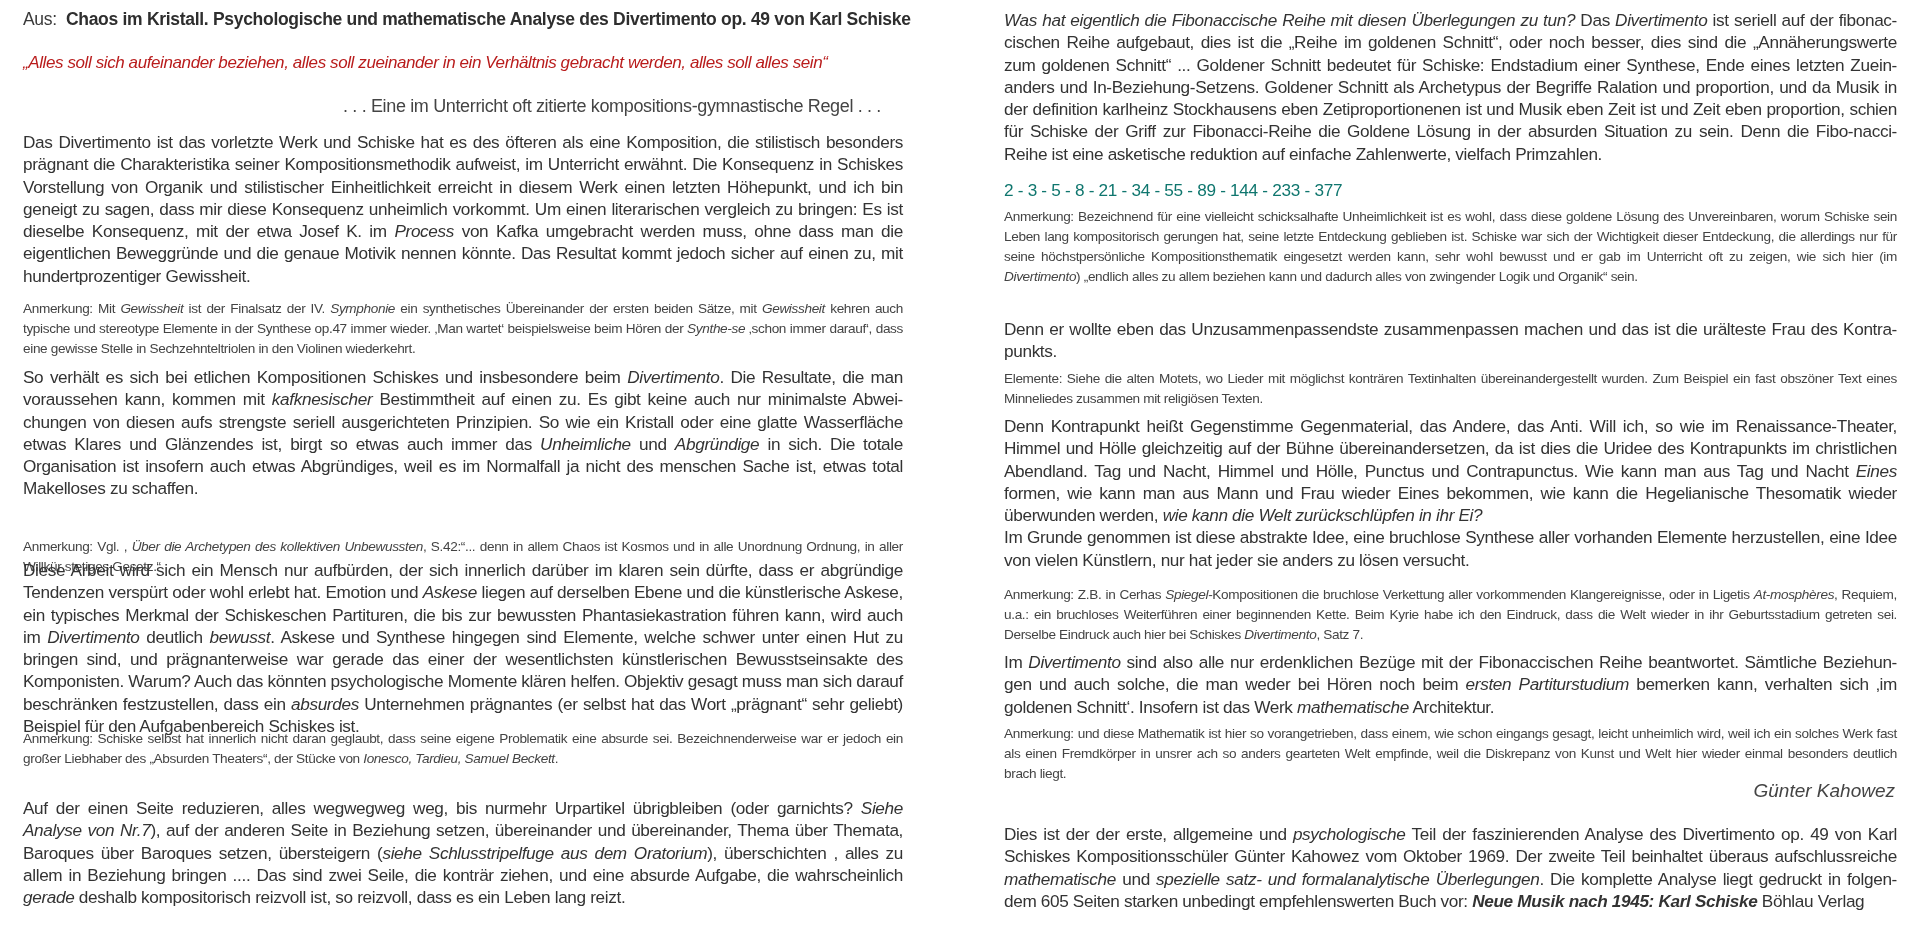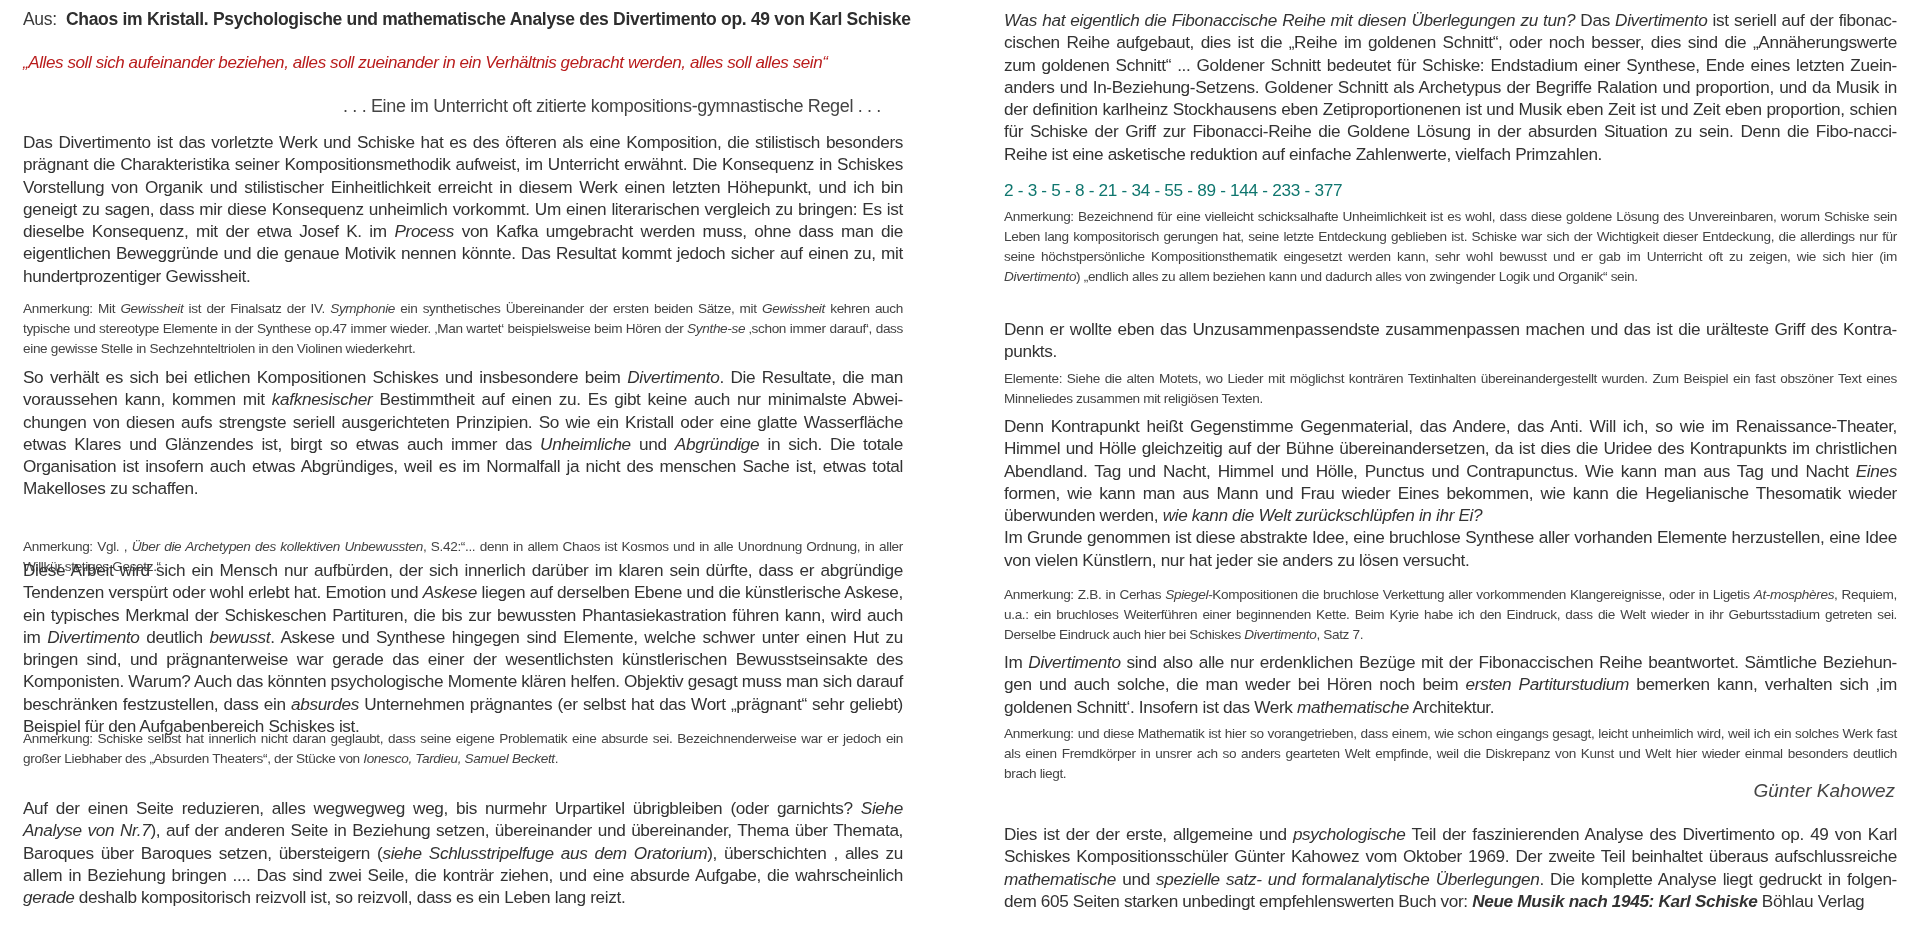--- a/index.html
+++ b/index.html
@@ -48,21 +48,21 @@
   <p class="txt abs" style="top:797px"><span>Auf der einen Seite reduzieren, alles wegwegweg weg, bis nurmehr Urpartikel übrigbleiben (oder garnichts? </span><i>Siehe Analyse von Nr.7</i><span>), auf der anderen Seite in Beziehung setzen, übereinander und übereinander, Thema über Themata, Baroques über Baroques setzen, übersteigern (</span><i>siehe Schlusstripelfuge aus dem Oratorium</i><span>), überschichten , alles zu allem in Beziehung bringen .... Das sind zwei Seile, die konträr ziehen, und eine absurde Aufgabe, die wahrscheinlich </span><i>gerade</i><span> deshalb kompositorisch reizvoll ist, so reizvoll, dass es ein Leben lang reizt.</span></p>
 </div>
 
 <div class="col col-right">
   <p class="txt abs" style="top:9px"><i>Was hat eigentlich die Fibonaccische Reihe mit diesen Überlegungen zu tun?</i><span> Das </span><i>Divertimento</i><span> ist seriell auf der fibonac-cischen Reihe aufgebaut, dies ist die „Reihe im goldenen Schnitt“, oder noch besser, dies sind die „Annäherungswerte zum goldenen Schnitt“ ... Goldener Schnitt bedeutet für Schiske:  Endstadium einer Synthese, Ende eines letzten Zuein-anders und In-Beziehung-Setzens. Goldener Schnitt als Archetypus der Begriffe Ralation und proportion, und da Musik in der definition karlheinz Stockhausens eben Zetiproportionenen ist und Musik eben Zeit ist und Zeit eben proportion, schien für Schiske der Griff zur Fibonacci-Reihe die Goldene Lösung in der absurden Situation zu sein. Denn die Fibo-nacci-Reihe ist eine asketische reduktion auf einfache Zahlenwerte, vielfach Primzahlen.</span></p>
 
   <p class="fib abs" style="top:180px">2 - 3 - 5 - 8 - 21 - 34 - 55 - 89 - 144 - 233 - 377</p>
 
   <p class="note abs" style="top:207px"><span>Anmerkung:  Bezeichnend für eine vielleicht schicksalhafte Unheimlichkeit ist es wohl, dass diese goldene Lösung des Unvereinbaren, worum Schiske sein Leben lang kompositorisch gerungen hat, seine letzte Entdeckung geblieben ist. Schiske war sich der Wichtigkeit dieser Entdeckung, die allerdings nur für seine höchstpersönliche Kompositionsthematik eingesetzt werden kann, sehr wohl bewusst und er gab im Unterricht oft zu zeigen, wie sich hier (im </span><i>Divertimento</i><span>) „endlich alles zu allem beziehen kann und dadurch alles von zwingender Logik und Organik“ sein.</span></p>
 
-  <p class="txt abs" style="top:318px">Denn er wollte eben das Unzusammenpassendste zusammenpassen machen und das ist die urälteste Griff des Kontra-punkts.</p>
+  <p class="txt abs" style="top:318px">Denn er wollte eben das Unzusammenpassendste zusammenpassen machen und das ist die urälteste Frau des Kontra-punkts.</p>
 
   <p class="note abs" style="top:369px">Elemente:  Siehe die alten Motets, wo Lieder mit möglichst konträren Textinhalten übereinandergestellt wurden. Zum Beispiel ein fast obszöner Text eines Minneliedes zusammen mit religiösen Texten.</p>
 
   <p class="txt abs" style="top:415px"><span>Denn Kontrapunkt heißt Gegenstimme Gegenmaterial, das Andere, das Anti. Will ich, so wie im Renaissance-Theater, Himmel und Hölle gleichzeitig auf der Bühne übereinandersetzen, da ist dies die Uridee des Kontrapunkts im christlichen Abendland. Tag und Nacht, Himmel und Hölle, Punctus und Contrapunctus. Wie kann man aus Tag und Nacht </span><i>Eines</i><span> formen, wie kann man aus Mann und Frau wieder Eines bekommen, wie kann die Hegelianische Thesomatik wieder überwunden werden, </span><i>wie kann die Welt zurückschlüpfen in ihr Ei?</i><br><span>Im Grunde genommen ist diese abstrakte Idee, eine bruchlose Synthese aller vorhanden Elemente herzustellen, eine Idee von vielen Künstlern, nur hat jeder sie anders zu lösen versucht.</span></p>
 
   <p class="note abs" style="top:585px"><span>Anmerkung:  Z.B. in Cerhas </span><i>Spiegel</i><span>-Kompositionen die bruchlose Verkettung aller vorkommenden Klangereignisse, oder in Ligetis </span><i>At-mosphères</i><span>, Requiem, u.a.: ein bruchloses Weiterführen einer beginnenden Kette. Beim Kyrie habe ich den Eindruck, dass die Welt wieder in ihr Geburtsstadium getreten sei. Derselbe Eindruck auch hier bei Schiskes </span><i>Divertimento</i><span>, Satz 7.</span></p>
 
   <p class="txt abs" style="top:651px"><span>Im </span><i>Divertimento</i><span> sind also alle nur erdenklichen Bezüge mit der Fibonaccischen Reihe beantwortet. Sämtliche Beziehun-gen und auch solche, die man weder bei Hören noch beim </span><i>ersten Partiturstudium</i><span> bemerken kann, verhalten sich ‚im goldenen Schnitt‘. Insofern ist das Werk </span><i>mathematische</i><span> Architektur.</span></p>
 
   <p class="note abs" style="right:0; top:724px">Anmerkung:  und diese Mathematik ist hier so vorangetrieben, dass einem, wie schon eingangs gesagt, leicht unheimlich wird, weil ich ein solches Werk fast als einen Fremdkörper in unsrer ach so anders gearteten Welt empfinde, weil die Diskrepanz von Kunst und Welt hier wieder einmal besonders deutlich brach liegt.</p>

